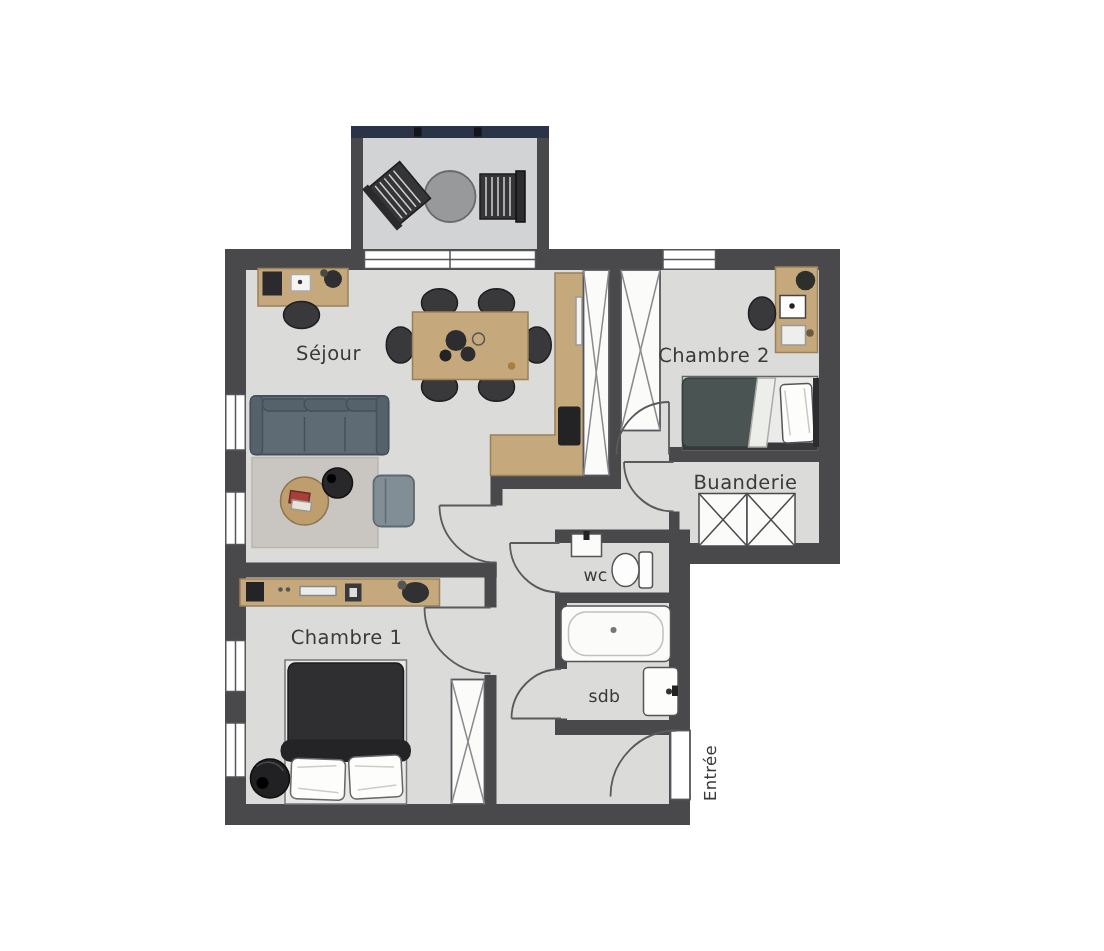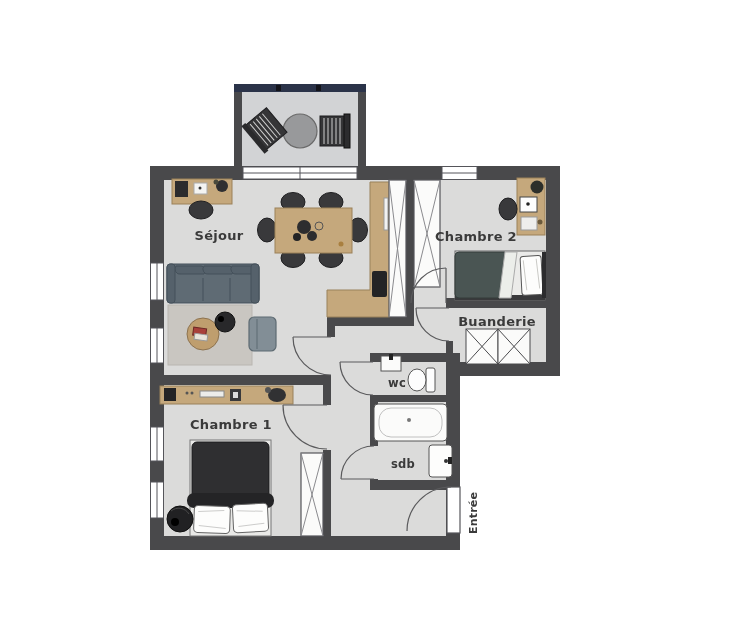--- a/index.html
+++ b/index.html
@@ -1,17 +1,17 @@
 <!DOCTYPE html>
 <html><head>
 <meta charset="utf-8">
 <style>
   html,body{margin:0;padding:0;background:#ffffff;}
   .stage{position:relative;width:736px;height:634px;background:#ffffff;overflow:hidden;
-         font-family:"DejaVu Sans", sans-serif;font-weight:bold;}
+         font-family:"DejaVu Sans", sans-serif;}
   .stage svg{position:absolute;left:0;top:0;}
   text{font-family:"DejaVu Sans", sans-serif;}
   .room-label{font-size:13px;letter-spacing:.3px;}
   .small-label{font-size:11.5px;letter-spacing:.2px;}
   .vert-label{font-size:11px;letter-spacing:.2px;}
 </style>
 </head>
 <body>
 
 <div class="stage">

